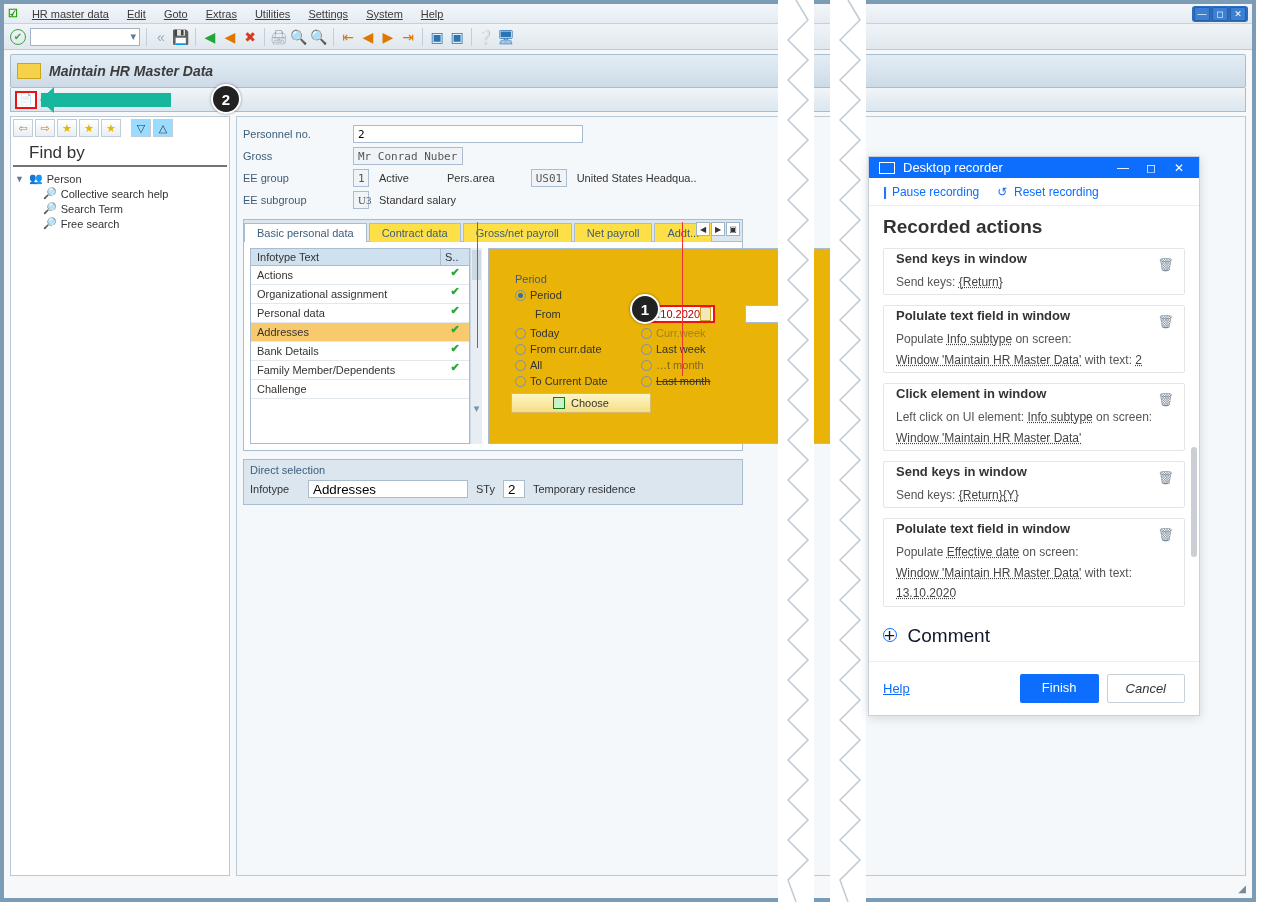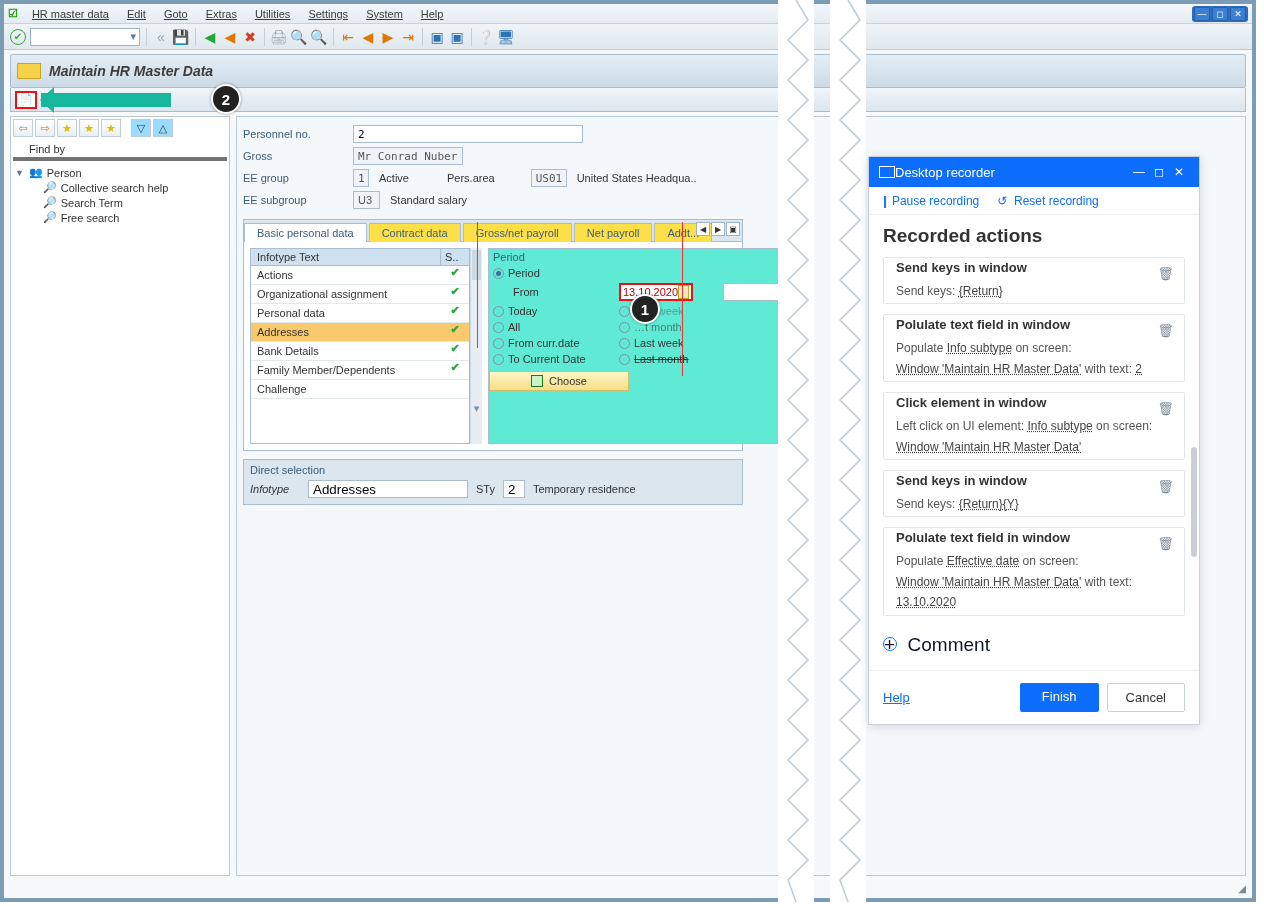--- a/index.html
+++ b/index.html
@@ -23,21 +23,21 @@
   .actionbar{ margin:0 6px; height:24px; background:linear-gradient(#f1f5f8,#dbe6ef); border:1px solid #a8bdd0; border-top:none; display:flex; align-items:center; padding:0 4px; gap:4px; position:relative;}
   .create-box{ width:22px; height:18px; border:2px solid #e11; background:#fff; display:flex; align-items:center; justify-content:center;}
   .greenarrow{ width:130px; height:14px; background:#16b79d; position:relative;}
   .greenarrow::before{content:""; position:absolute; left:-14px; top:-6px; border:13px solid transparent; border-right:14px solid #16b79d;}
   .callout{ width:30px; height:30px; border-radius:50%; background:#222; border:2px solid #fff; box-shadow:0 0 3px #0006; color:#fff; font-weight:bold; font-size:15px; display:flex; align-items:center; justify-content:center; position:absolute;}
   .co2{ left:200px; top:-4px;}
   .workspace{ display:flex; margin:4px 6px; gap:6px; height:760px;}
   .leftpane{ width:220px; border:1px solid #b8c9d7; background:#fff; padding:2px;}
   .lp-tbar{ display:flex; gap:2px; margin-bottom:4px;}
   .lp-tbar .btn{ width:20px; height:18px; border:1px solid #c0cdd8; background:linear-gradient(#fff,#e8eff4); display:flex; align-items:center; justify-content:center;}
-  .findby{ font-size:11px; color:#333; padding:2px 16px; border-bottom:4px solid #737373;}
+  .findby{ font-size:17px; color:#333; padding:2px 16px; border-bottom:2px solid #737373;}
   .tree{ padding:4px 2px;}
   .tree .node{display:flex; align-items:center; gap:4px; padding:1px 0;} .tree .ind2{padding-left:28px;}
   .tree .exp{width:10px; color:#5b7a93; font-size:9px;}
   .tree .pico{color:#2c7fb0;}
   .rightpane{ flex:1; border:1px solid #b8c9d7; background:#f5f8fa; padding:6px; position:relative;}
   .formrow{ display:flex; align-items:center; gap:10px; padding:2px 0;}
   .formrow .lbl{ width:100px; color:#3c5d7a;}
   .formrow .inp{ height:18px; border:1px solid #a9bcd0; background:#fff; padding:0 4px; display:flex; align-items:center;}
   .formrow .tinput{ height:18px; border:1px solid #a9bcd0; background:#fff; padding:0 4px; font-family:monospace; font-size:11px;}
   .formrow .ro{ background:#f0f4f8; color:#555;}
@@ -51,59 +51,59 @@
   .itbox{ width:220px; border:1px solid #a9bcd0;}
   .ithdr{ display:flex; background:#cfe0ee; border-bottom:1px solid #a9bcd0;}
   .ithdr .c1{ flex:1; padding:2px 6px; border-right:1px solid #a9bcd0;}
   .ithdr .c2{ width:28px; padding:2px 4px;}
   .itrow{ display:flex; border-bottom:1px solid #e1e9ef;}
   .itrow .c1{ flex:1; padding:3px 6px;}
   .itrow .c2{ width:28px; text-align:center;}
   .itrow.sel{ background:#f9c96d;}
   .chk{ color:#2aa83b; font-weight:bold;}
   .itvscroll{ width:12px; background:#e7edf2; border-left:1px solid #cdd9e2;}
-  .periodbox{ flex:1; border:1px solid #a9bcd0; background:#5eead4; padding:0;}
+  .periodbox{ flex:1; border:1px solid #a9bcd0; background:#eab308; padding:22px;}
   .periodbox .ptitle{ font-size:11px; color:#3c5d7a; padding:2px 4px;}
   .prow{ display:flex; align-items:center; gap:6px; padding:2px 4px;}
   .prow .rcol{ width:120px;}
   .radio{ display:flex; align-items:center; gap:4px;}
   .radio .rb{ width:11px; height:11px; border:1px solid #7a93a8; border-radius:50%; display:inline-block; position:relative;}
   .radio .rb.on::after{content:""; width:5px; height:5px; background:#3c6fa0; border-radius:50%; position:absolute; top:2px; left:2px;}
   .datebox{ border:2px solid #e11; height:18px; width:74px; background:#fff; display:flex; align-items:center; font-family:monospace; padding:0 2px; color:#b00; position:relative;}
   .datebox .cal{ width:12px; height:14px; background:#f3e6bb; border:1px solid #c9a520; margin-left:auto;}
   .toinp{ width:62px; height:18px; border:1px solid #a9bcd0; background:#fff;}
   .choosebtn{ margin-top:4px; height:20px; width:140px; border:1px solid #d3bd6a; background:linear-gradient(#fef6c6,#f6de85); display:flex; align-items:center; justify-content:center; gap:6px;}
   .directsel{ margin-top:8px; border:1px solid #a9bcd0; background:#dbe6ef; height:46px; padding:4px 6px; width:500px;}
   .directsel .ttl{ font-size:11px; color:#3c5d7a; padding-bottom:4px;}
   .directsel .dsrow{ display:flex; align-items:center; gap:8px;}
   .directsel .dsrow .inp{ border:1px solid #a9bcd0; background:#fff; height:18px; padding:0 4px;}
   .zigzag{ position:absolute; top:0; width:36px; height:902px; background:#fff;}
   .zigzag.left{ left:778px;}
   .zigzag.right{ left:830px;}
   .zigzag svg{ width:36px; height:902px;}
   
   .recorder{ position:absolute; left:868px; top:156px; width:332px; background:#fff; border:1px solid #c9d2db; box-shadow:0 2px 10px #0002; font-size:13px;}
-  .rec-hdr{ height:30px; background:#0d6efd; color:#fff; display:flex; align-items:center; padding:0 10px; }
+  .rec-hdr{ height:21px; background:#0d6efd; color:#fff; display:flex; align-items:center; padding:0 10px; gap:8px;}
   .rec-hdr .rlogo{ width:16px; height:12px; border:1.5px solid #fff;}
   .rec-hdr .spacer{flex:1;}
   .rec-hdr .hb{ width:20px; text-align:center; font-size:12px;}
   .rec-ctrl{ height:28px; display:flex; align-items:center; gap:18px; padding:0 14px; color:#0d6efd; border-bottom:1px solid #eceff2; font-size:12px;}
   .rec-sec{ padding:10px 14px 0;}
   .rec-title{ font-weight:600; font-size:19px; color:#333; padding-bottom:10px;}
   .rec-card{ border:1px solid #e1e6ea; border-radius:2px; padding:2px 12px; margin-bottom:10px; position:relative;}
   .rec-card .rct{ font-weight:600; color:#333; padding-bottom:6px;}
   .rec-card .trash{ position:absolute; right:10px; top:8px; color:#7b8996;}
   .rec-card .ln{ color:#555; font-size:12px; line-height:1.7;}
   .rec-card .ul{ text-decoration:underline; text-decoration-style:dotted; color:#444;}
   .rec-comment{ text-align:left; color:#0f172a; padding:8px 0 14px; font-size:19px;}
   .rec-footer{ border-top:1px solid #eceff2; padding:12px 14px; display:flex; align-items:center;}
   .rec-footer .help{ color:#0d6efd; text-decoration:underline;}
   .rec-footer .btns{ margin-left:auto; display:flex; gap:8px;}
   .rec-footer .bprim{ background:#0d6efd; color:#fff; padding:6px 22px; border-radius:2px; font-size:13px;}
-  .rec-footer .bsec{ background:#fff; border:1px solid #c8d0d8; padding:6px 18px; border-radius:2px; font-size:13px;}
+  .rec-footer .bsec{ background:#fff; border:1px solid #c8d0d8; padding:6px 18px; border-radius:2px; font-size:13px;font-style:italic;}
   .rvscroll{ position:absolute; right:2px; top:70px; width:6px; bottom:60px;}
   .rvscroll .th{ position:absolute; right:0; width:6px; height:110px; background:#c9cfd4; border-radius:3px; top:220px;}
   .caret-bl{position:absolute; right:6px; bottom:4px; color:#7b8996; font-size:10px;}
   .redline{position:absolute; border-left:1px solid #e33;}
 </style>
 </head>
 <body>
 
 <div class="outer">
 
@@ -210,21 +210,21 @@
         <span class="lbl">EE group</span>
         <div class="inp ro" style="width:16px; font-family:monospace;">1</div>
         <span>Active</span>
         <span style="width:18px"></span>
         <span>Pers.area</span>
         <div class="inp ro" style="width:36px; font-family:monospace; margin-left:26px;">US01</div>
         <span>United States Headqua..</span>
       </div>
       <div class="formrow">
         <span class="lbl">EE subgroup</span>
-        <div class="inp ro" style="width:27px; font-family:Liberation Sans, sans-serif;">U3</div>
+        <div class="inp ro" style="width:16px; font-family:Liberation Serif, serif;">U3</div>
         <span>Standard salary</span>
       </div>
 
       <div class="tabstrip" style="width:500px;">
         <div class="tabrow">
           <div class="tab active">Basic personal data</div>
           <div class="tab">Contract data</div>
           <div class="tab">Gross/net payroll</div>
           <div class="tab">Net payroll</div>
           <div class="tab">Addt...</div>
@@ -303,35 +303,35 @@
                   <span>Today</span>
                 </div>
               <div class="radio">
                   <span class="rb"></span>
                   <span style="opacity:.4;">Curr.week</span>
                 </div>
             </div>
             <div class="prow">
               <div class="rcol radio">
                   <span class="rb"></span>
+                  <span>From curr.date</span>
+                </div>
+              <div class="radio">
+                  <span class="rb"></span>
+                  <span>Last week</span>
+                </div>
+            </div>
+            <div class="prow">
+              <div class="rcol radio">
+                  <span class="rb"></span>
                   <span>All</span>
                 </div>
               <div class="radio">
                   <span class="rb"></span>
                   <span style="opacity:.6;">…t month</span>
-                </div>
-            </div>
-            <div class="prow">
-              <div class="rcol radio">
-                  <span class="rb"></span>
-                  <span>From curr.date</span>
-                </div>
-              <div class="radio">
-                  <span class="rb"></span>
-                  <span>Last week</span>
                 </div>
             </div>
             <div class="prow">
               <div class="rcol radio">
                   <span class="rb"></span>
                   <span>To Current Date</span>
                 </div>
               <div class="radio">
                   <span class="rb"></span>
                   <span style="text-decoration:line-through;">Last month</span>
@@ -346,21 +346,21 @@
           <div class="callout" style="left:386px; top:52px;">1</div>
 
           <div class="redline" style="position:absolute; left:233px; top:-20px; height:126px;"></div>
           <div class="redline" style="position:absolute; left:438px; top:-20px; height:154px;"></div>
         </div>
       </div>
 
       <div class="directsel">
         <div class="ttl">Direct selection</div>
         <div class="dsrow">
-          <span style="width:50px;font-style:italic;">Infotype</span>
+          <span style="width:50px;">Infotype</span>
           <input class="inp" style="width: 160px;" value="Addresses">
           <span>STy</span>
           <input class="inp" style="width: 22px;" value="2">
           <span>Temporary residence</span>
         </div>
       </div>
     </div>
   </div>
   <span class="caret-bl">◢</span>
 </div>

